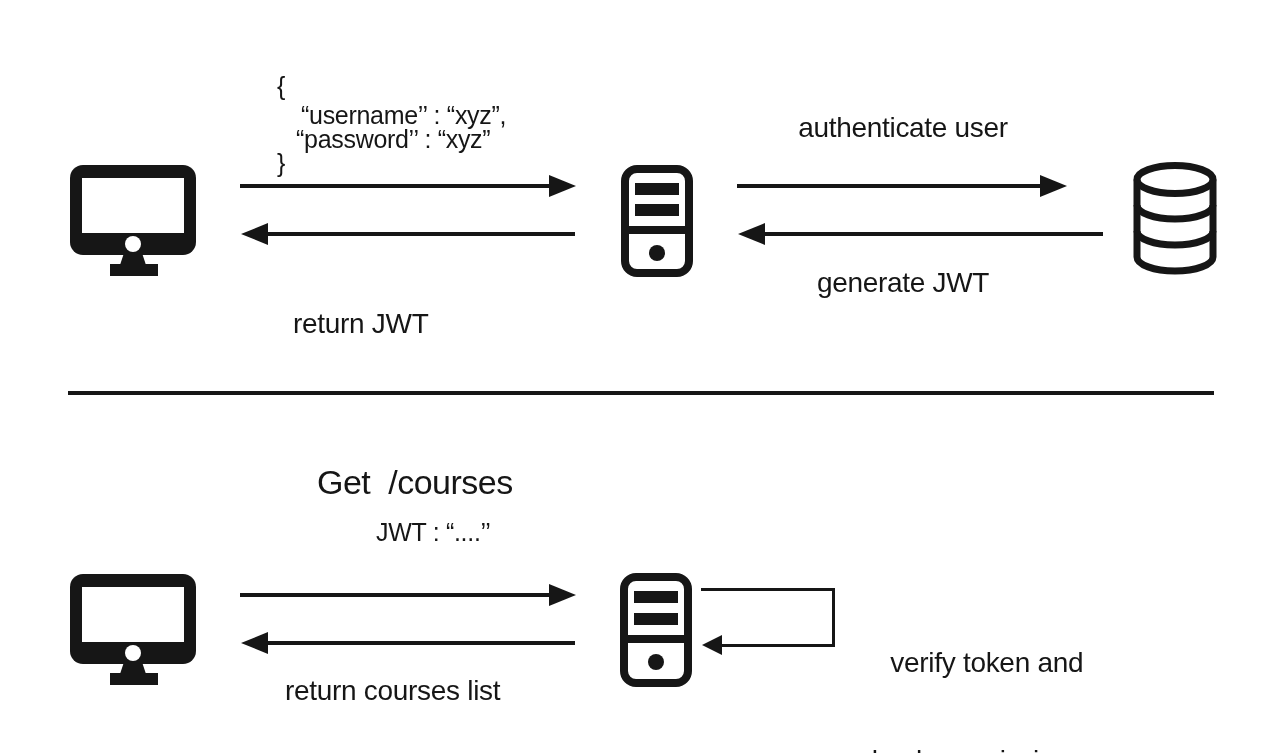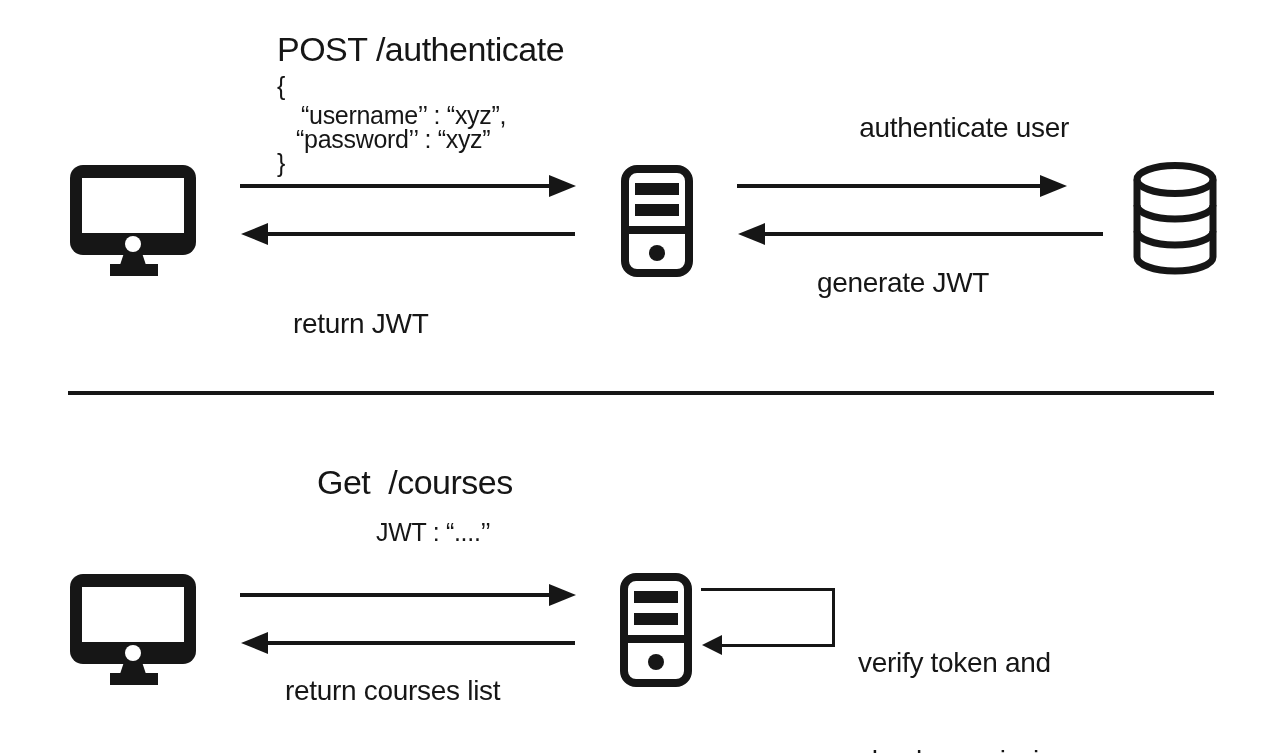--- a/index.html
+++ b/index.html
@@ -17,28 +17,27 @@
   .t-label { font-size: 28px; letter-spacing: -0.3px; }
   .t-code  { font-size: 25px; letter-spacing: -0.3px; }
   .center  { text-align: center; }
   .hline { position: absolute; background: #161616; }
   .vline { position: absolute; background: #161616; }
   .head  { position: absolute; width: 0; height: 0; }
   .head-r { border-left: 27px solid #161616; border-top: 11px solid transparent; border-bottom: 11px solid transparent; }
   .head-l { border-right: 27px solid #161616; border-top: 11px solid transparent; border-bottom: 11px solid transparent; }
   .head-l-sm { border-right: 20px solid #161616; border-top: 10px solid transparent; border-bottom: 10px solid transparent; }
   .icon { position: absolute; }
-  .verify-block div { line-height: 36px; }
+  .verify-block div { line-height: 36px; text-align: right; }
 </style>
 </head>
 <body>
 
 <div id="canvas">
 
-  <div class="txt t-title" style="left:277px; top:30px;">POST /authenticate</div>
 
   <div class="txt t-code" style="left:277px; top:72px;">{</div>
   <div class="txt t-code" style="left:301px; top:101px;">“username’’ : “xyz”,</div>
   <div class="txt t-code" style="left:296px; top:125px;">“password’’ : “xyz”</div>
   <div class="txt t-code" style="left:277px; top:149px;">}</div>
 
   <svg class="icon" style="left:70px; top:165px;" width="126" height="111" viewBox="0 0 126 111">
     <rect x="0" y="0" width="126" height="90" rx="13" fill="#161616"></rect>
     <rect x="12" y="13" width="102" height="55" fill="#ffffff"></rect>
     <circle cx="63" cy="79" r="8" fill="#ffffff"></circle>
@@ -55,21 +54,21 @@
   <div class="txt t-label" style="left:293px; top:281px;margin-top:27px;">return JWT</div>
 
   <svg class="icon" style="left:621px; top:165px;" width="72" height="112" viewBox="0 0 72 112">
     <rect x="4" y="4" width="64" height="104" rx="12" fill="#ffffff" stroke="#161616" stroke-width="8"></rect>
     <rect x="14" y="18" width="44" height="12" fill="#161616"></rect>
     <rect x="14" y="39" width="44" height="12" fill="#161616"></rect>
     <rect x="2" y="61" width="68" height="8" fill="#161616"></rect>
     <circle cx="36" cy="88" r="8" fill="#161616"></circle>
   </svg>
 
-  <div class="txt t-label center" style="left:737px; top:112px; width:332px;text-align:right;">authenticate user</div>
+  <div class="txt t-label center" style="left:737px; top:112px; width:332px;">authenticate user</div>
 
   <div class="hline" style="left:737px; top:184px; width:304px; height:4px;"></div>
   <div class="head head-r" style="left:1040px; top:175px;"></div>
 
   <div class="head head-l" style="left:738px; top:223px;"></div>
   <div class="hline" style="left:763px; top:232px; width:340px; height:4px;"></div>
 
   <div class="txt t-label center" style="left:737px; top:267px; width:332px;text-align:center;">generate JWT</div>
 
   <svg class="icon" style="left:1132px; top:162px;" width="86" height="115" viewBox="0 0 86 115">

